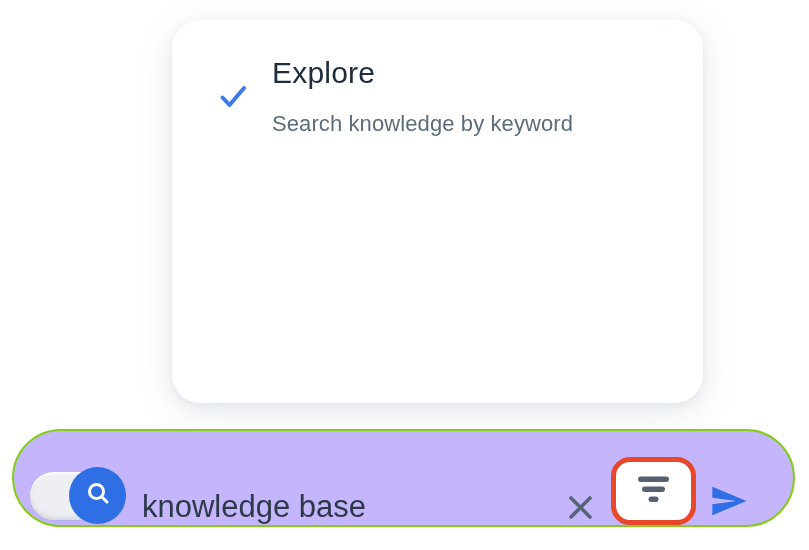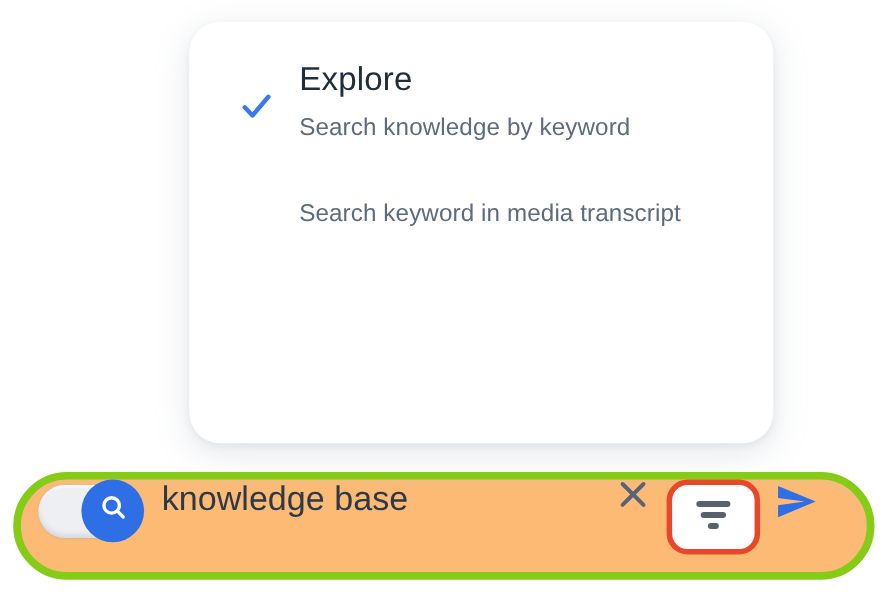--- a/index.html
+++ b/index.html
@@ -19,32 +19,32 @@
     padding: 36px 20px 30px 0;
   }
   .menu-item { display: flex; padding-left: 46px; margin-bottom: 40px; cursor: pointer; }
   .check-col { width: 54px; flex: none; padding-top: 25px; }
   .check-col svg { display: block; }
   .item-title {
     font-size: 30px; line-height: 1.15; font-weight: 500;
     color: #212d3d; letter-spacing: 0.2px;
   }
   .item-subtitle {
-    font-size: 22px; line-height: 1.2; margin-top: 12px;
+    font-size: 22px; line-height: 1.2; margin-top: 20px;
     color: #5d6c7c; letter-spacing: 0.1px;
   }
 
   
   .search-bar {
     position: absolute; left: 12px; top: 429px;
     width: 783px; height: 98px;
-    background: #fdba74;
-    border: 7px solid #84cc16; border-radius: 49px;
+    background: #c4b5fd;
+    border: 2px solid #84cc16; border-radius: 49px;
     box-shadow: inset 0 4px 10px rgba(190,200,212,0.14);
-    display: flex; align-items: flex-start;
+    display: flex; align-items: flex-end;
     padding: 0 40px 0 16px;
   }
   .mode-toggle { position: relative; width: 96px; height: 58px; flex: none; cursor: pointer; }
   .toggle-track {
     position: absolute; left: 0; top: 5px;
     width: 88px; height: 48px; border-radius: 24px;
     background: #edeff2;
     box-shadow: inset 0 -3px 4px rgba(160,172,184,0.30), inset 0 2px 2px rgba(255,255,255,0.9), 0 1px 2px rgba(160,172,184,0.35);
   }
   .toggle-knob {
@@ -93,21 +93,20 @@
 
     <div class="menu-item">
       <div class="check-col">
         <span style="visibility: hidden;">
           <svg width="30" height="30" viewBox="0 0 30 30" fill="none">
             <path d="M4.5 16.5 L11.5 24 L26 7" stroke="#3b79ef" stroke-width="4" stroke-linecap="round" stroke-linejoin="round"></path>
           </svg>
         </span>
       </div>
       <div>
-        <div class="item-subtitle">Search keyword in media transcript</div>
       </div>
     </div>
 
     <div class="menu-item">
       <div class="check-col">
         <span style="visibility: hidden;">
           <svg width="30" height="30" viewBox="0 0 30 30" fill="none">
             <path d="M4.5 16.5 L11.5 24 L26 7" stroke="#3b79ef" stroke-width="4" stroke-linecap="round" stroke-linejoin="round"></path>
           </svg>
         </span>

